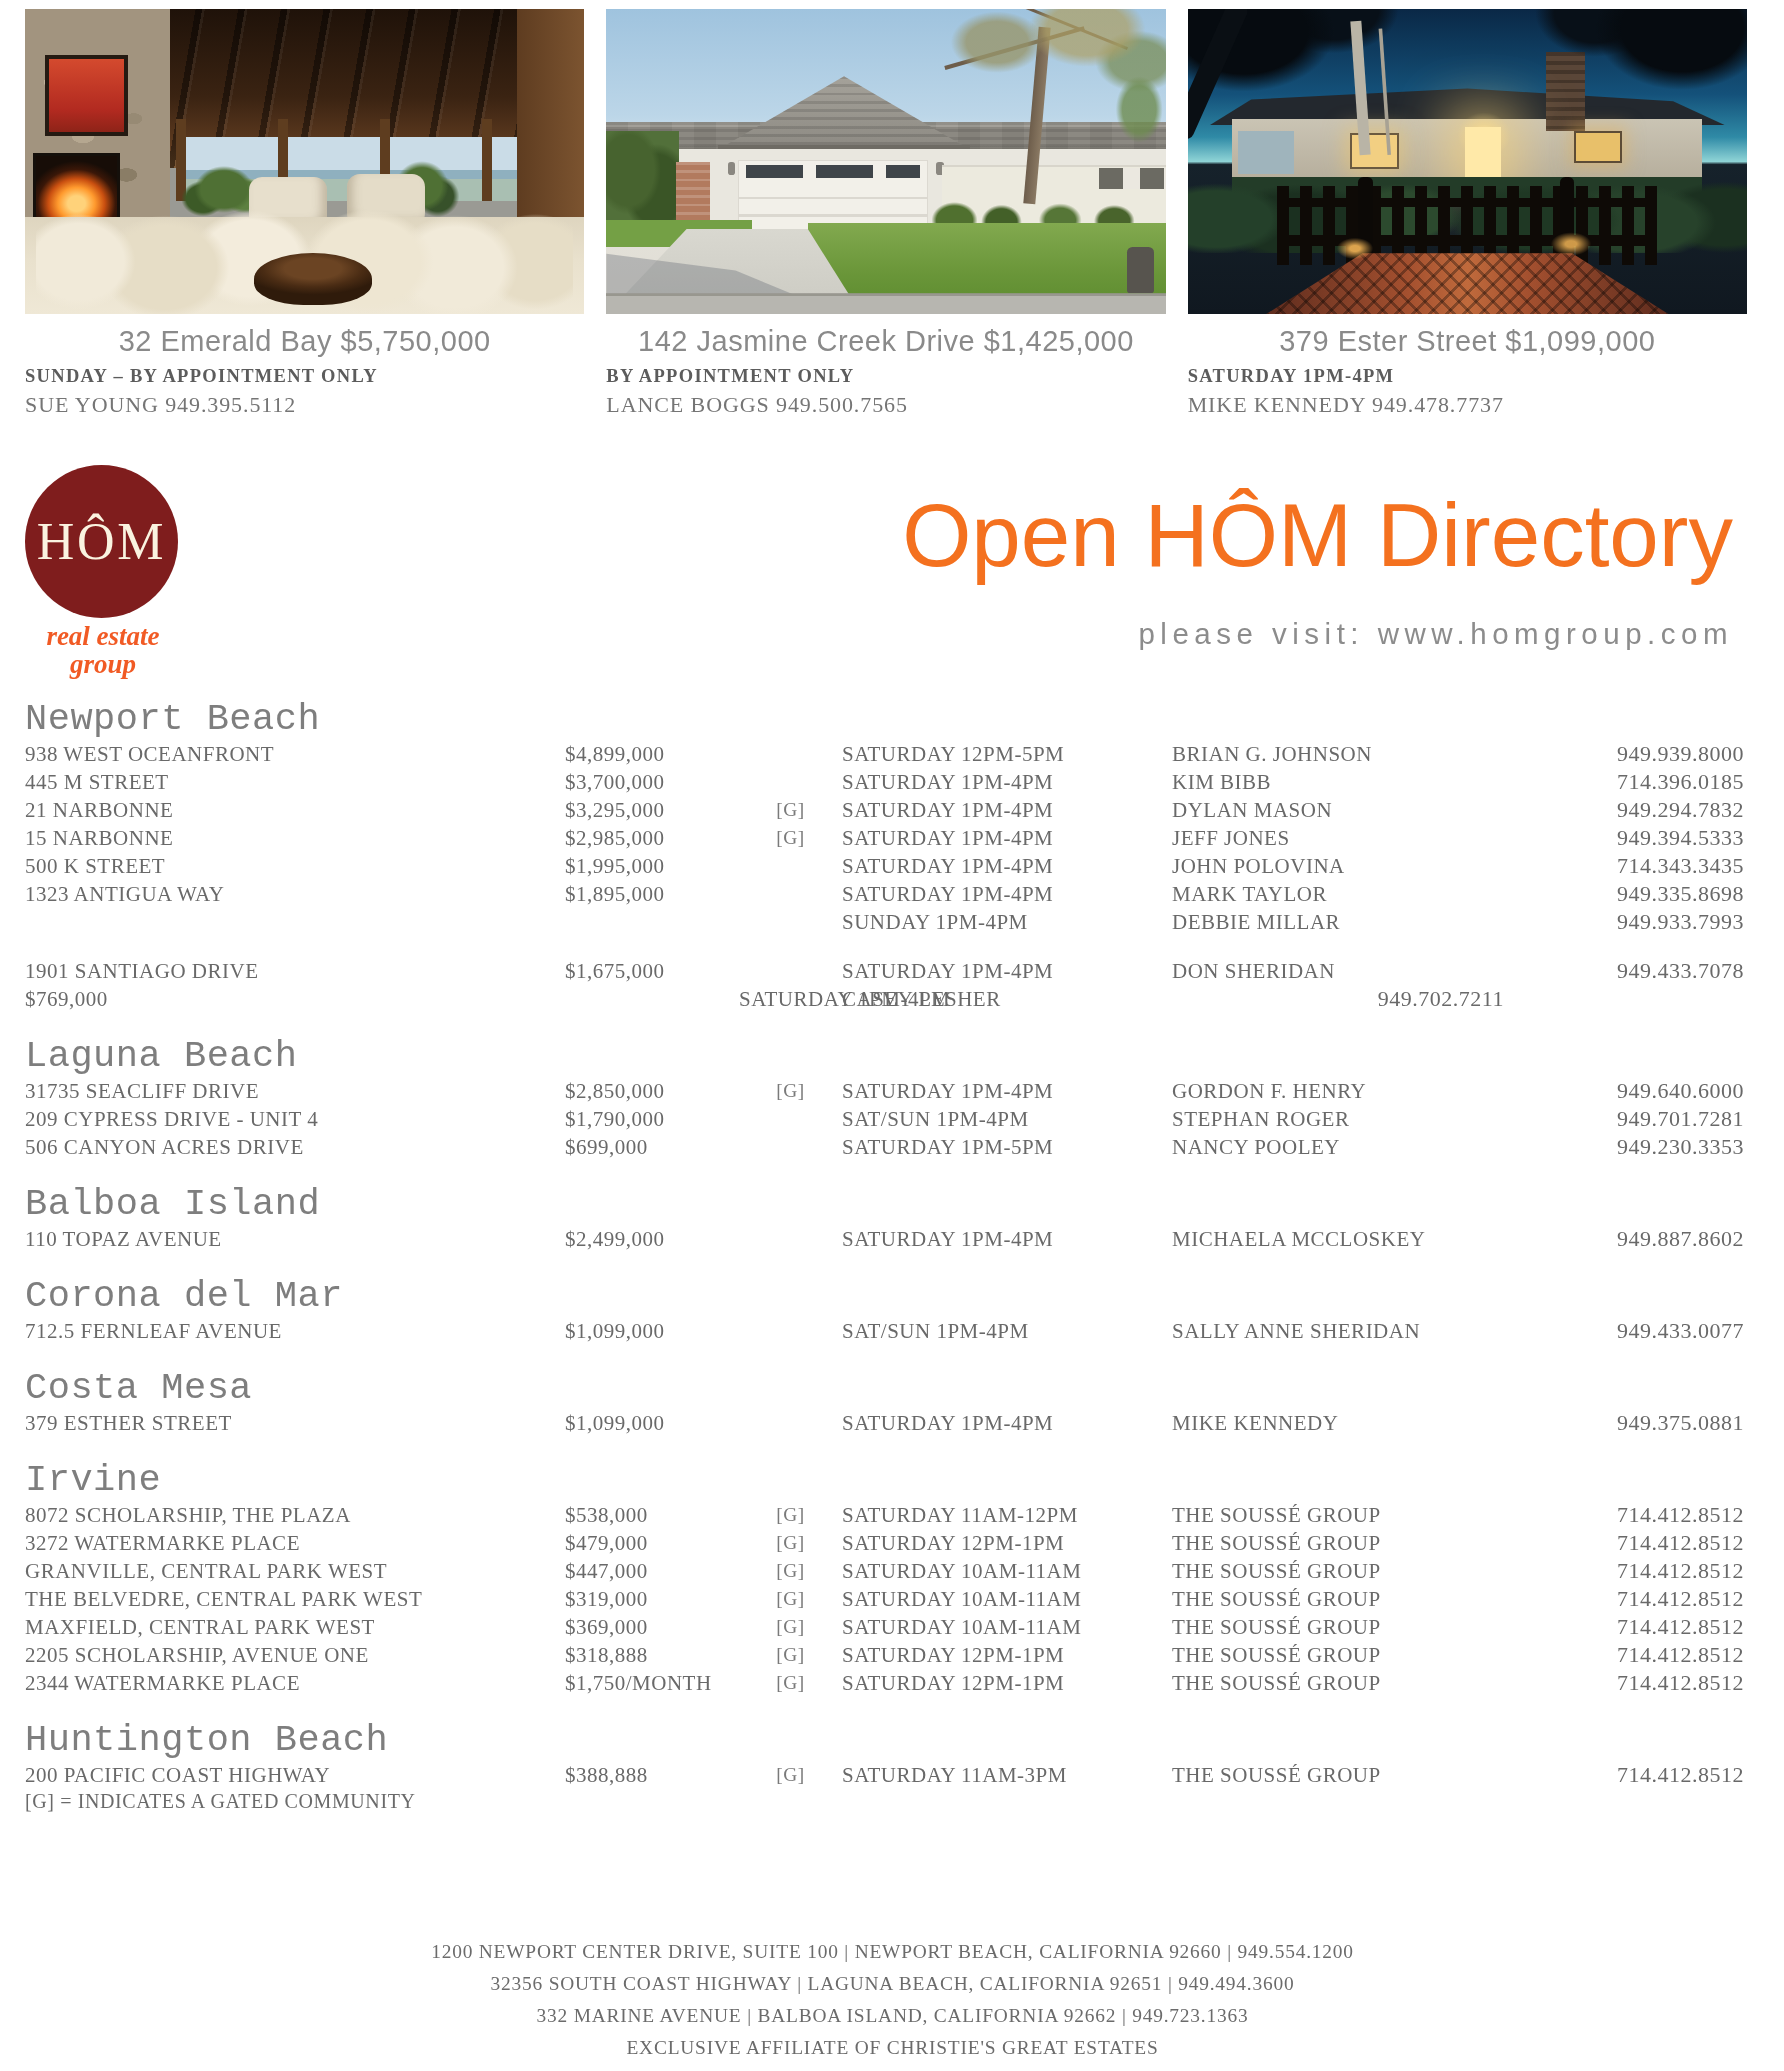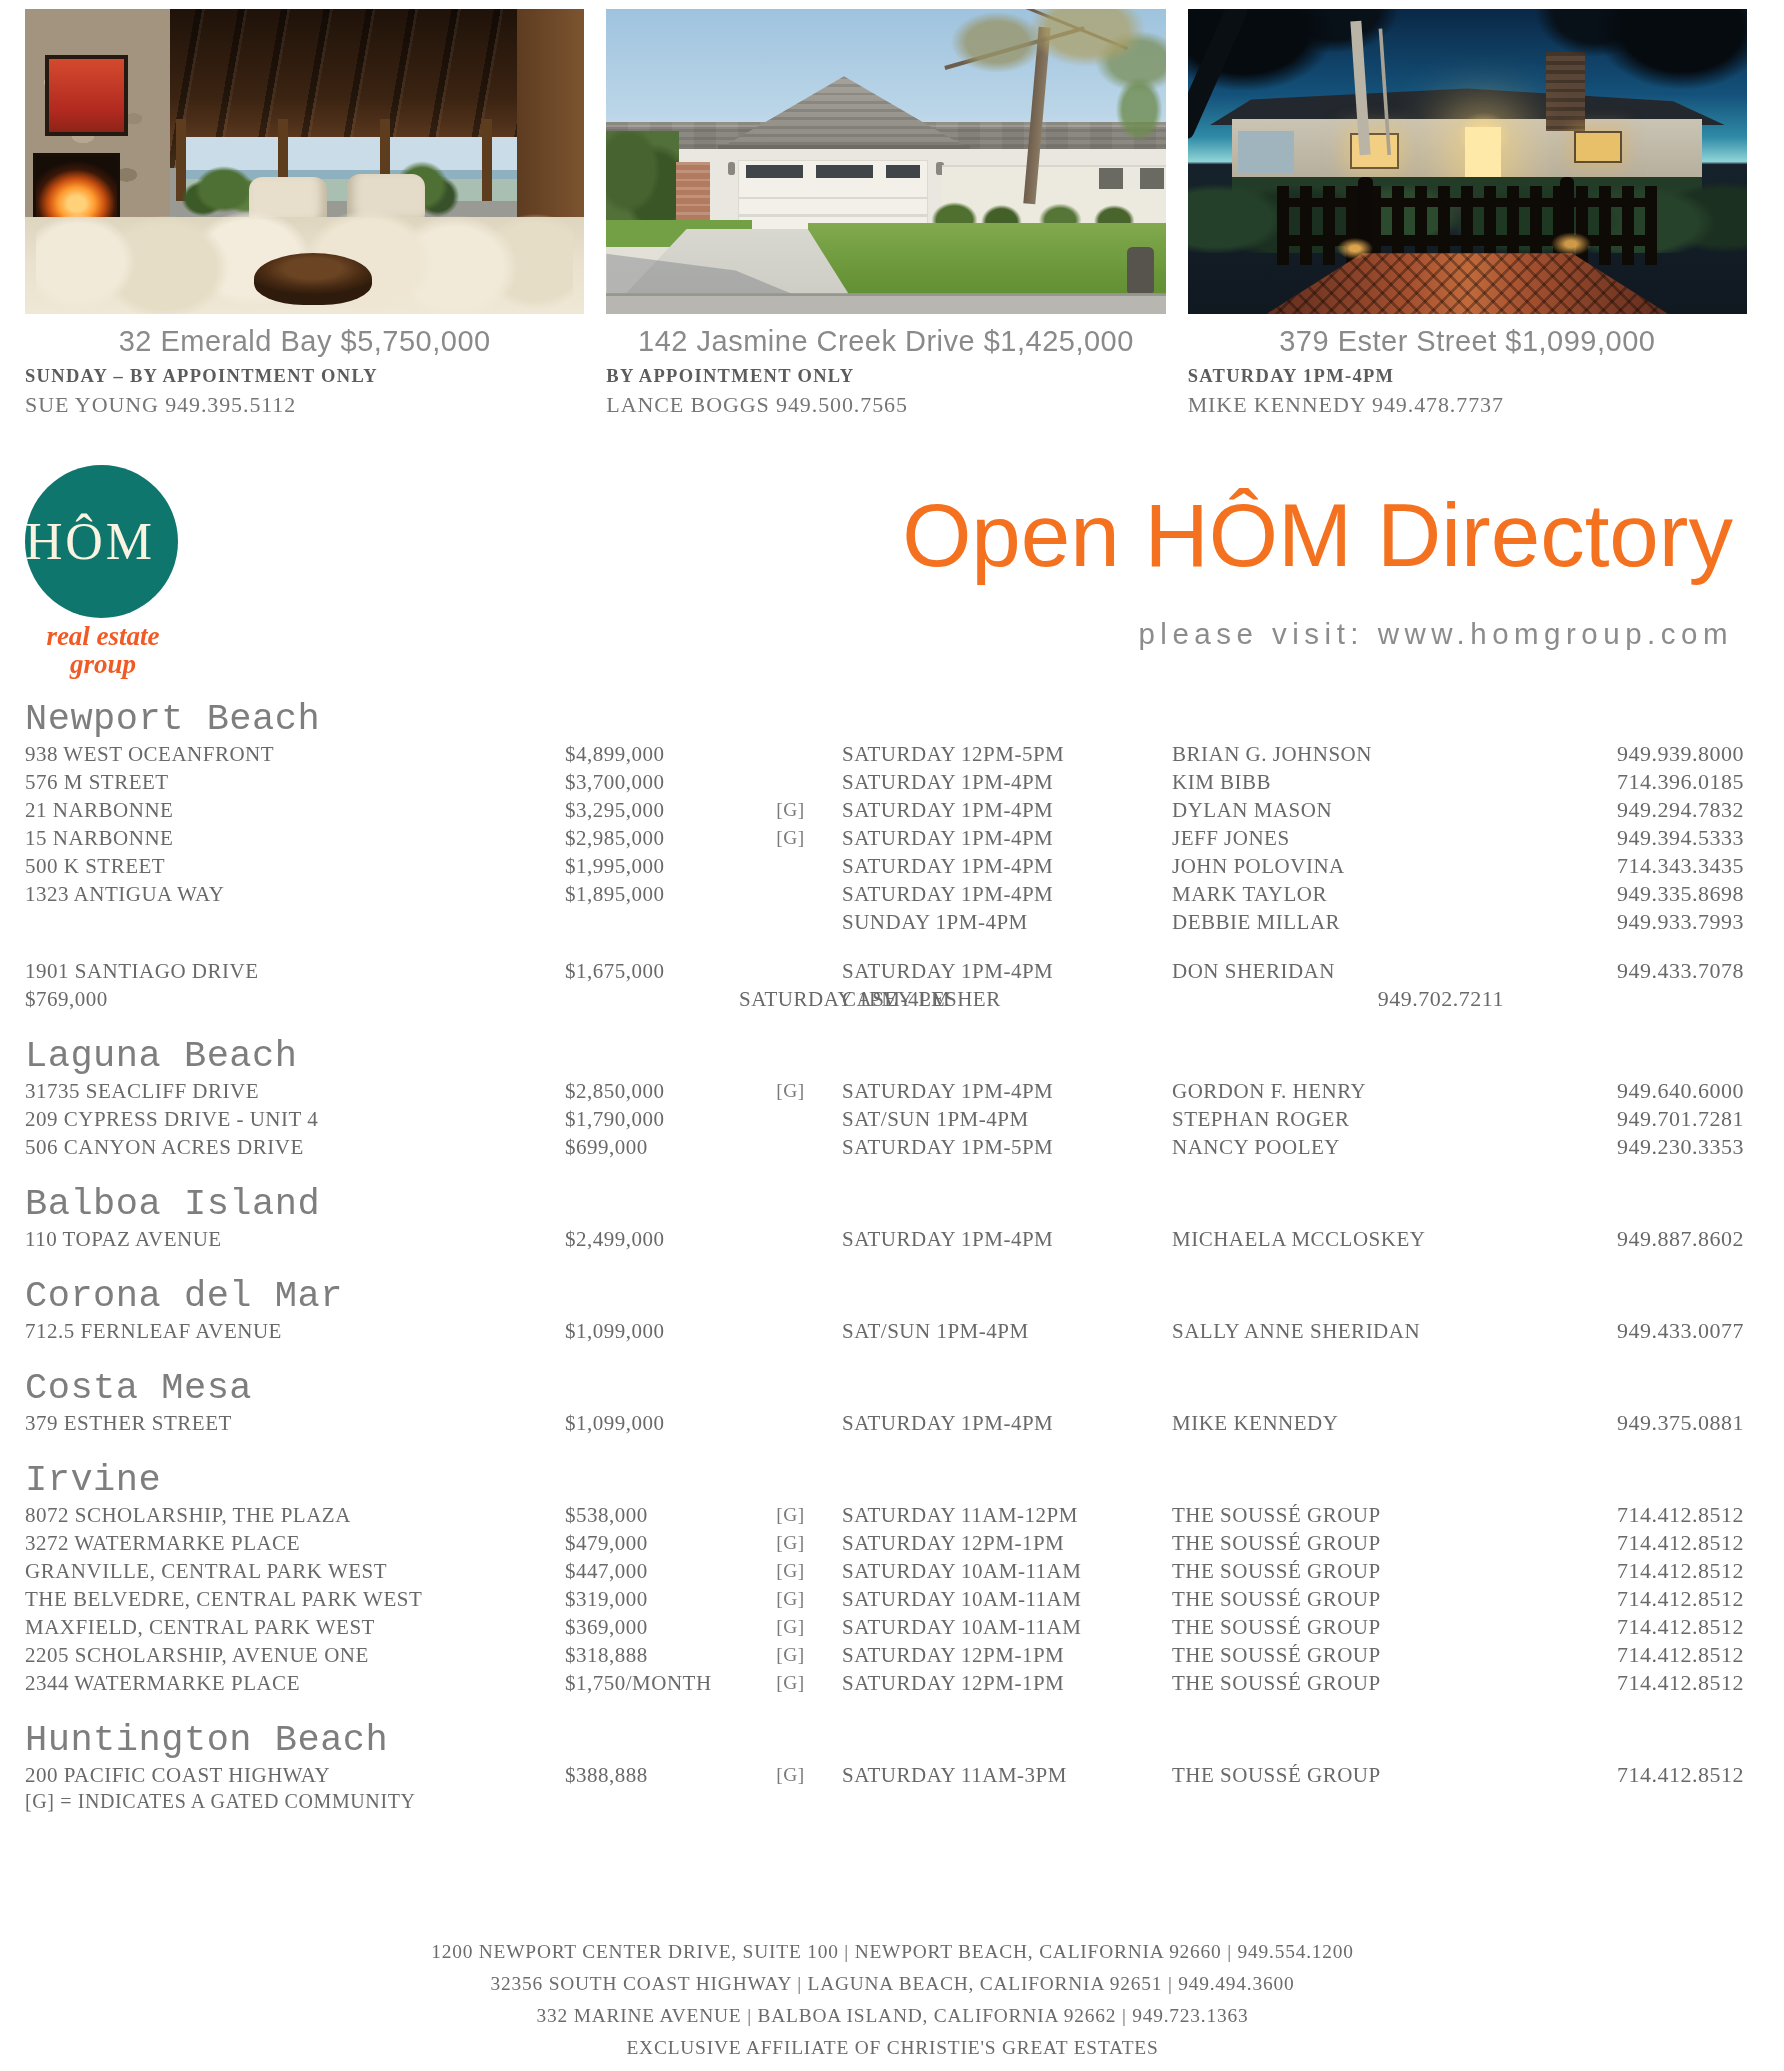--- a/index.html
+++ b/index.html
@@ -10,21 +10,21 @@
   .photos{position:absolute;left:25px;top:9.2px;width:1722px;display:flex;gap:22px;}
   .photo{flex:1 1 0;height:305px;position:relative;overflow:hidden;background:#9a9a94;}
   
   .captions{position:absolute;left:25px;top:325px;width:1722px;display:flex;gap:22px;}
   .caption{flex:1 1 0;}
   .cap1{font-family:"Liberation Sans",sans-serif;font-size:29px;color:#8a8a8a;letter-spacing:0.5px;text-align:center;}
   .cap2{font-family:"Liberation Serif",serif;font-weight:bold;font-size:18.5px;color:#5c5c5c;letter-spacing:1.3px;margin-top:8.3px;}
   .cap3{font-family:"Liberation Serif",serif;font-size:22px;color:#757575;letter-spacing:0.9px;margin-top:4.6px;}
   
   .logo-circle{position:absolute;left:25px;top:465px;width:153px;height:153px;border-radius:50%;
-               background:#0f766e;display:flex;align-items:center;justify-content:flex-start;}
+               background:#7f1d1d;display:flex;align-items:center;justify-content:center;}
   .logo-text{font-family:"Liberation Serif",serif;font-size:52px;color:#faf3e0;letter-spacing:2.8px;}
   .tagline{position:absolute;left:22px;top:622px;width:162px;text-align:center;color:#f15a24;
            font-family:"Liberation Serif",serif;font-style:italic;font-weight:bold;font-size:27px;line-height:28px;}
   .main-title{position:absolute;top:484px;right:52px;font-family:"Liberation Sans",sans-serif;
               font-weight:300;font-size:89px;color:#f4711f;white-space:nowrap;}
   .visit{position:absolute;top:617px;right:52px;font-family:"Liberation Sans",sans-serif;
          font-size:29.5px;color:#8c8c8c;letter-spacing:5.5px;white-space:nowrap;}
   
   .directory{position:absolute;left:25px;top:698px;width:1719px;}
   .section{margin-top:22px;}
@@ -160,21 +160,21 @@
   <div class="row">
     <div class="cell-address">938 WEST OCEANFRONT</div>
     <div class="cell-price">$4,899,000</div>
     <div class="cell-g"></div>
     <div class="cell-schedule">SATURDAY 12PM-5PM</div>
     <div class="cell-agent">BRIAN G. JOHNSON</div>
     <div class="cell-phone">949.939.8000</div>
   </div>
 
   <div class="row">
-    <div class="cell-address">576 M STREET</div>
+    <div class="cell-address">445 M STREET</div>
     <div class="cell-price">$3,700,000</div>
     <div class="cell-g"></div>
     <div class="cell-schedule">SATURDAY 1PM-4PM</div>
     <div class="cell-agent">KIM BIBB</div>
     <div class="cell-phone">714.396.0185</div>
   </div>
 
   <div class="row">
     <div class="cell-address">21 NARBONNE</div>
     <div class="cell-price">$3,295,000</div>

